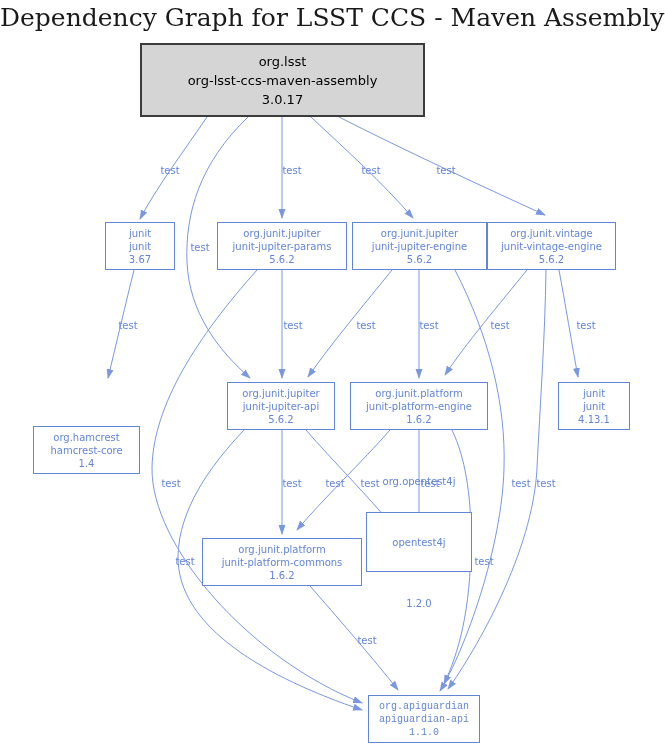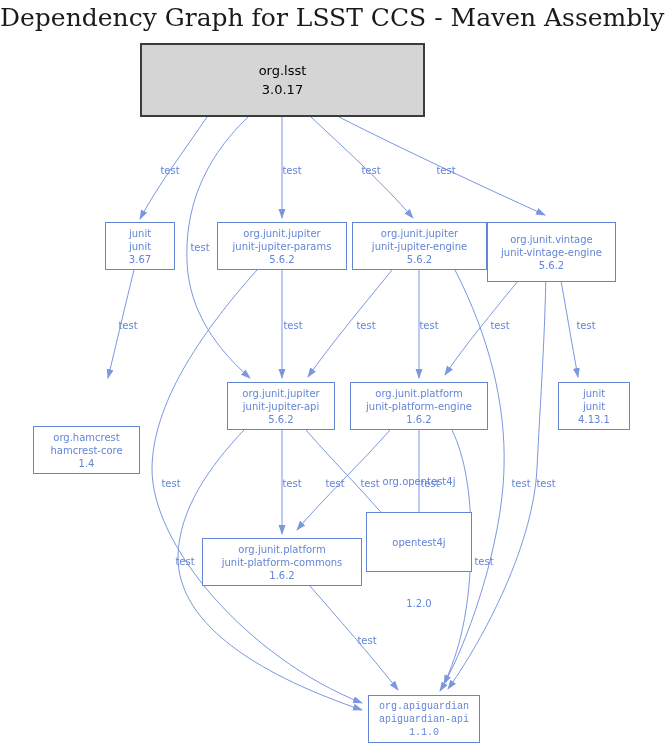--- a/index.html
+++ b/index.html
@@ -107,38 +107,39 @@
       <path d="M452,430 C465,457 471,494 471,538 C471,612 458,654 444,684" class="edge" marker-end="url(#arrow)"></path>
       <text x="484" y="565" class="edge-label">test</text>
       <path d="M310,586 C337,617 372,657 398,690" class="edge" marker-end="url(#arrow)"></path>
       <text x="367" y="644" class="edge-label">test</text>
     </g>
 </svg>
 
 <div>
     <div class="node root" style="left: 140px; top: 43px; width: 285px; height: 74px;">
       <div>org.lsst</div>
+      <div>org-lsst-ccs-maven-assembly</div>
       <div>3.0.17</div>
     </div>
     <div class="node" style="left: 105px; top: 222px; width: 70px; height: 48px;">
       <div>junit</div>
       <div>junit</div>
       <div>3.67</div>
     </div>
     <div class="node" style="left: 217px; top: 222px; width: 130px; height: 48px;">
       <div>org.junit.jupiter</div>
       <div>junit-jupiter-params</div>
       <div>5.6.2</div>
     </div>
     <div class="node" style="left: 352px; top: 222px; width: 135px; height: 48px;">
       <div>org.junit.jupiter</div>
       <div>junit-jupiter-engine</div>
       <div>5.6.2</div>
     </div>
-    <div class="node" style="left: 487px; top: 222px; width: 129px; height: 60px;">
+    <div class="node" style="left: 487px; top: 222px; width: 129px; height: 48px;">
       <div>org.junit.vintage</div>
       <div>junit-vintage-engine</div>
       <div>5.6.2</div>
     </div>
     <div class="node" style="left: 33px; top: 382px; width: 107px; height: 48px; margin-top: 44px;">
       <div>org.hamcrest</div>
       <div>hamcrest-core</div>
       <div>1.4</div>
     </div>
     <div class="node" style="left: 227px; top: 382px; width: 108px; height: 48px;">

